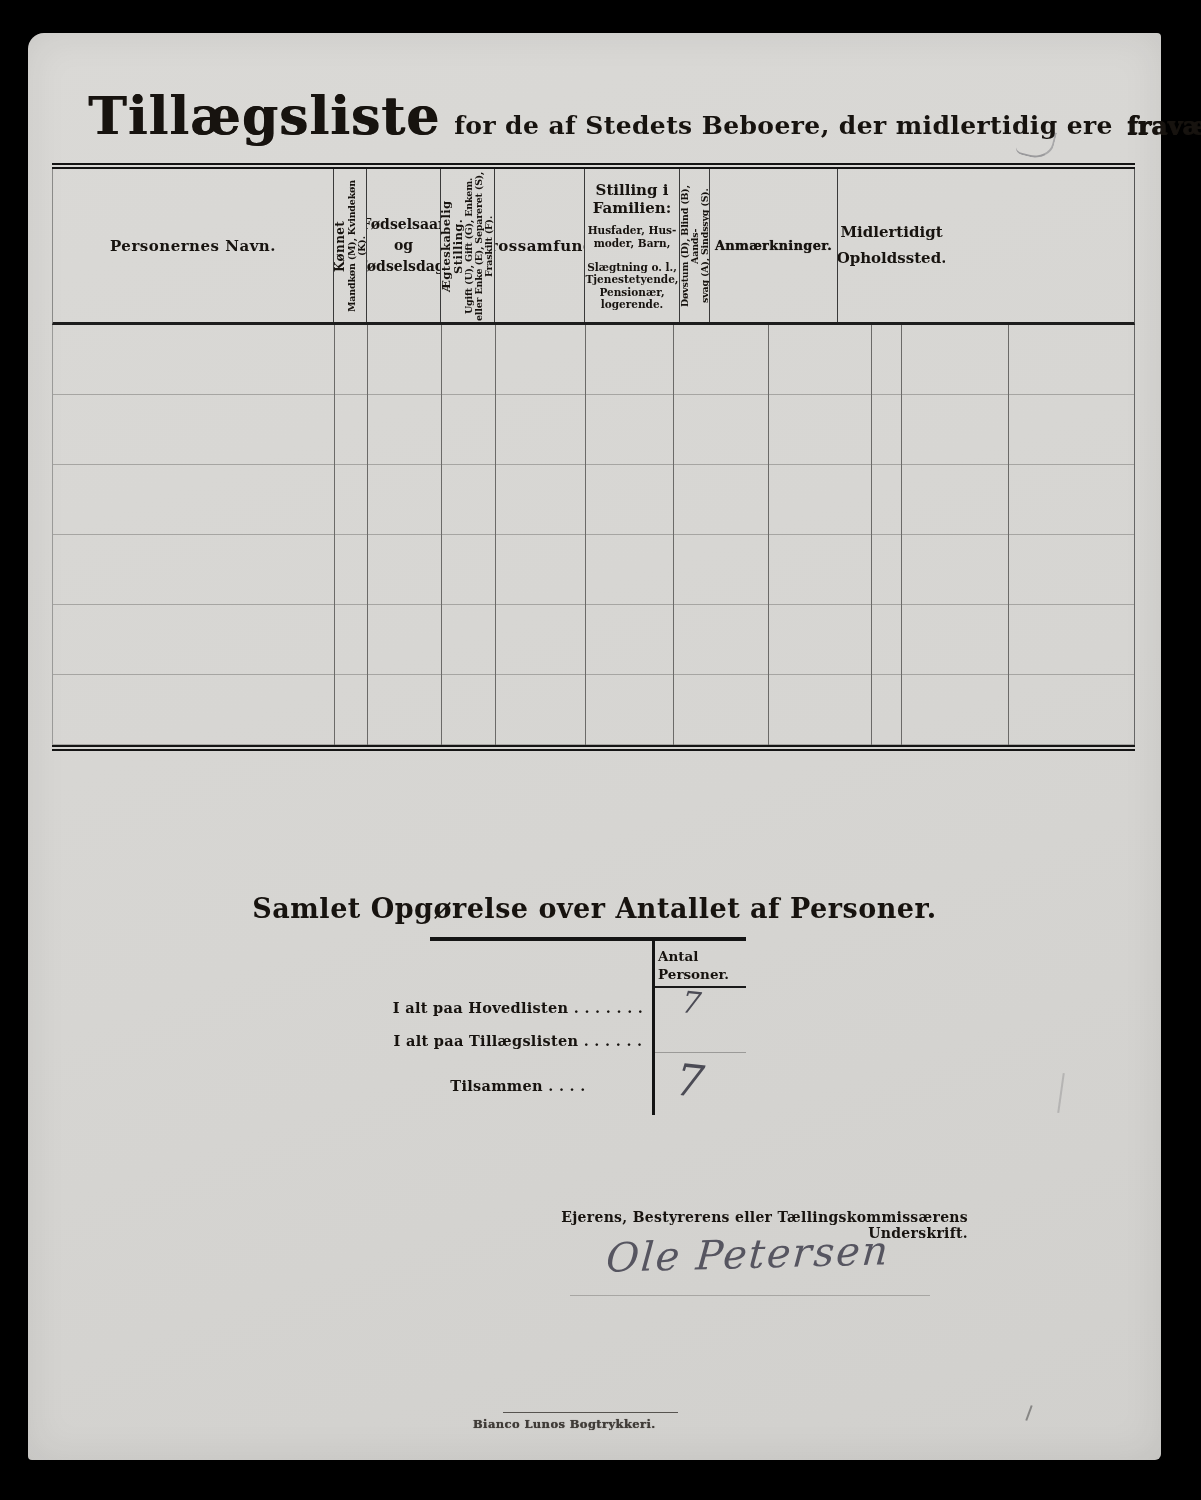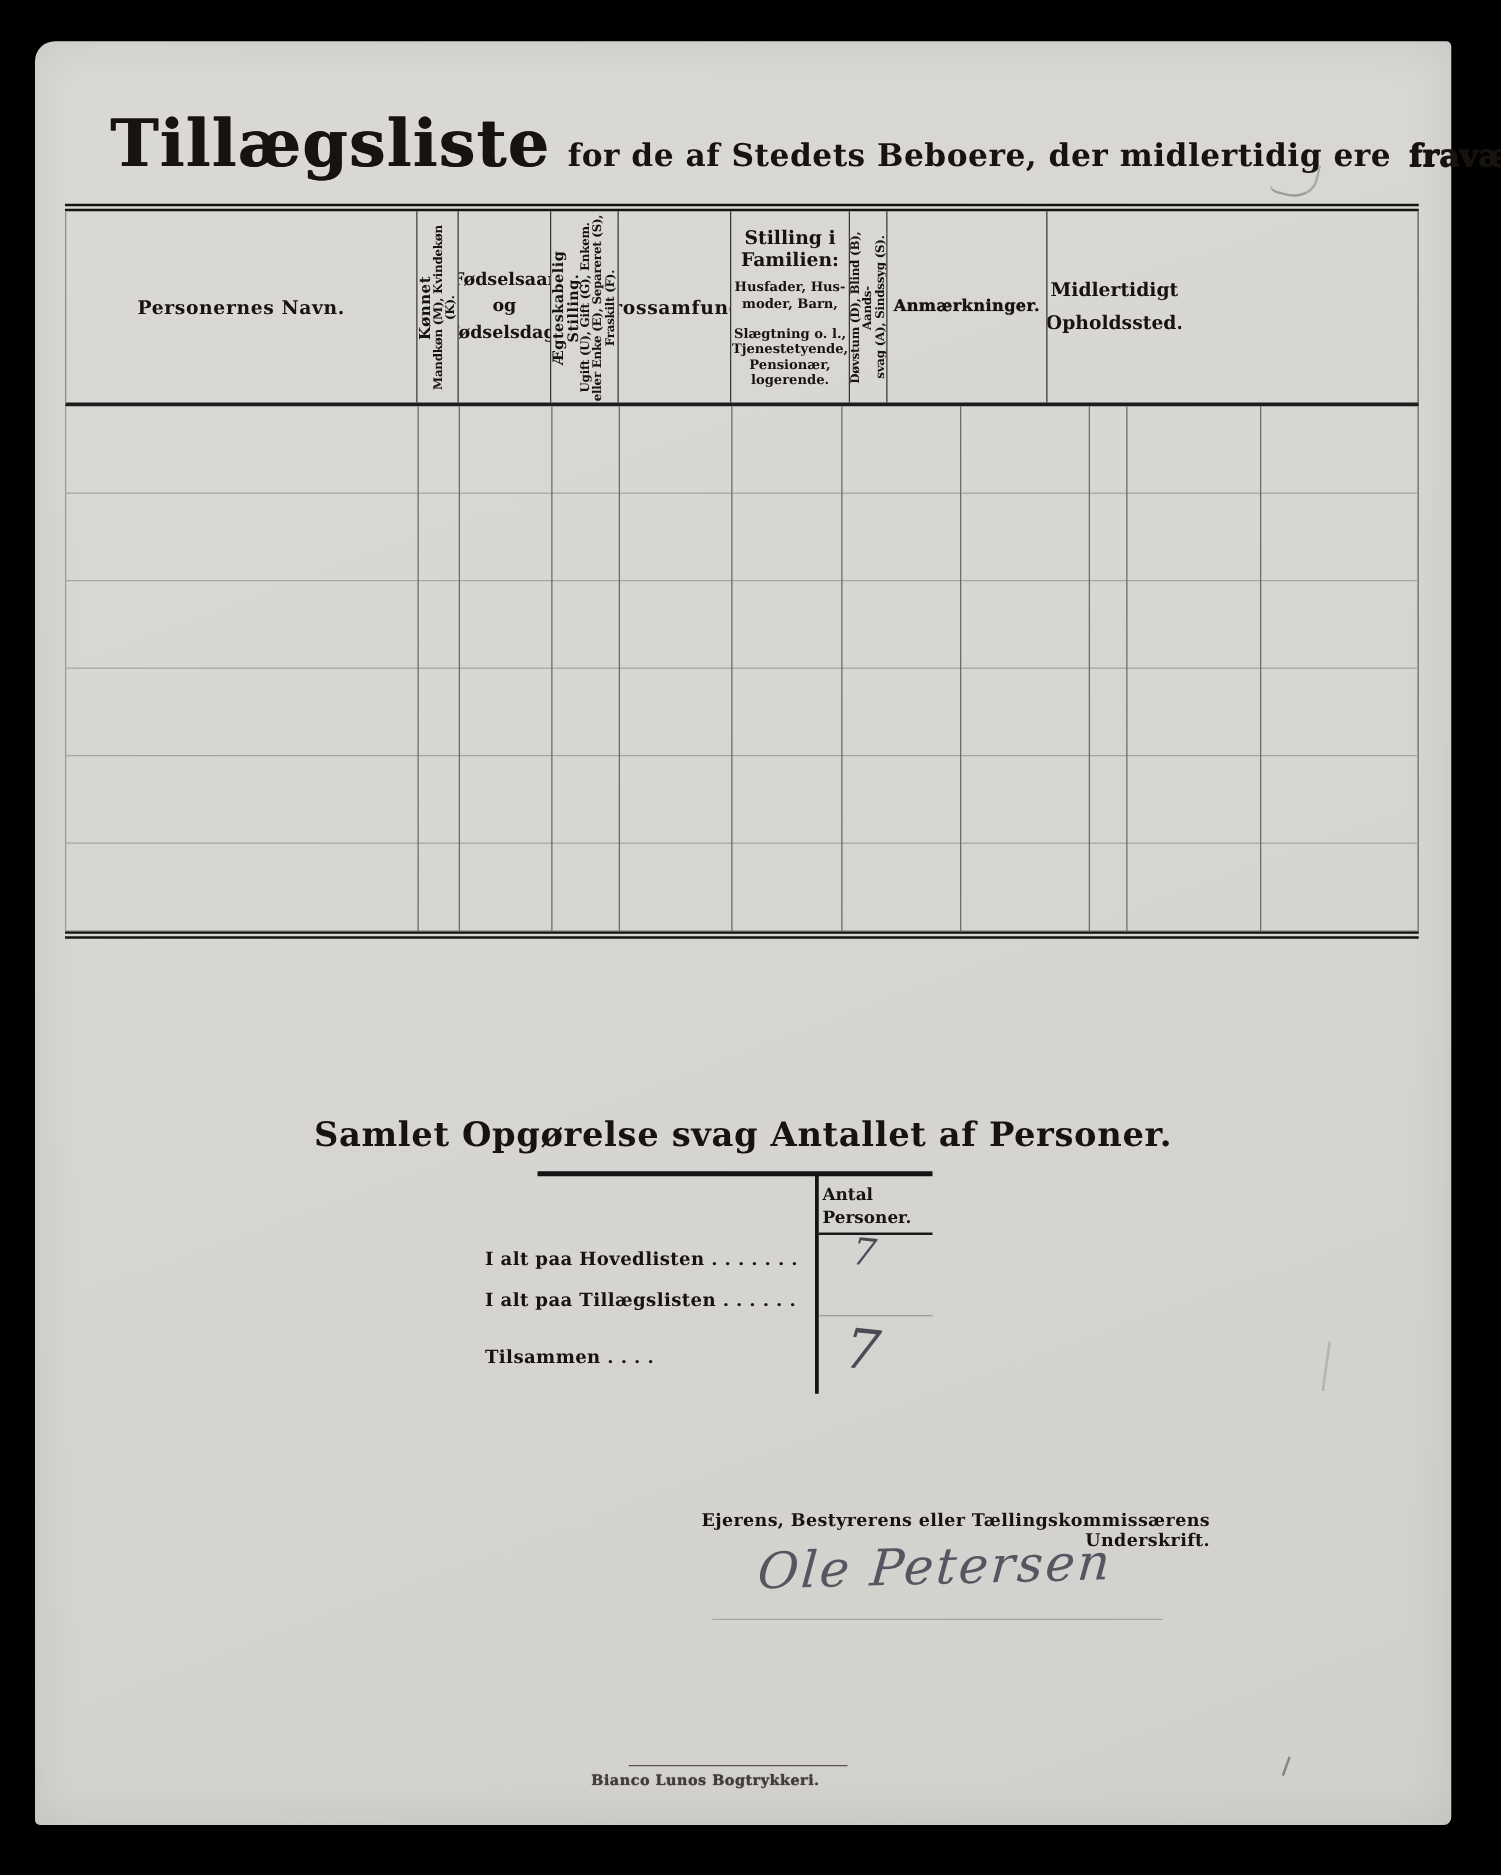--- a/index.html
+++ b/index.html
@@ -43,21 +43,21 @@
   .vline{position:absolute;top:0;bottom:0;width:1px;background:#6b6a68;}
   
   .summary-heading{position:absolute;left:0;top:860px;width:1133px;text-align:center;
                    font-size:27px;font-weight:bold;letter-spacing:0.5px;}
   .minitable{position:absolute;left:402px;top:904px;width:316px;height:178px;}
   .mini-toprule{position:absolute;left:0;top:0;width:100%;height:4px;background:#141414;}
   .mini-vline{position:absolute;left:222px;top:2px;bottom:0;width:3px;background:#141414;}
   .mini-header{position:absolute;left:228px;top:10px;width:86px;text-align:left;}
   .mini-header span{display:block;font-size:13.5px;font-weight:bold;line-height:1.35;}
   .mini-subrule{position:absolute;left:225px;top:49px;width:91px;height:2px;background:#1a1a1a;}
-  .mini-label{position:absolute;right:98px;width:260px;text-align:left;
+  .mini-label{position:absolute;right:98px;width:260px;text-align:center;
               font-size:14.5px;font-weight:bold;white-space:nowrap;letter-spacing:0.3px;}
   .lab0{top:62px;} .lab1{top:95px;} .lab2{top:140px;}
   .mini-lightline{position:absolute;left:225px;top:115px;width:91px;height:1px;background:#9b9a98;}
   .hw{font-style:italic;color:#4b4b55;transform:rotate(6deg);display:inline-block;}
   .mini-value0{position:absolute;left:252px;top:48px;font-size:30px;}
   .mini-value2{position:absolute;left:246px;top:118px;font-size:44px;}
   
   .sig-caption{position:absolute;left:500px;top:1176px;width:440px;text-align:right;
                font-size:14px;font-weight:bold;letter-spacing:0.3px;}
   .sig-script{position:absolute;left:480px;top:1198px;width:480px;text-align:center;
@@ -159,21 +159,21 @@
       <div class="vline" style="left:620px"></div>
       <div class="vline" style="left:715px"></div>
       <div class="vline" style="left:818px"></div>
       <div class="vline" style="left:848px"></div>
       <div class="vline" style="left:955px"></div>
     </div>
 
     <div class="rule-double"></div>
   </div>
 
-  <div class="summary-heading">Samlet Opgørelse svag Antallet af Personer.</div>
+  <div class="summary-heading">Samlet Opgørelse over Antallet af Personer.</div>
 
   <div class="minitable">
     <div class="mini-toprule"></div>
     <div class="mini-vline"></div>
     <div class="mini-header">
       <span>Antal</span>
       <span>Personer.</span>
     </div>
     <div class="mini-subrule"></div>
     <div class="mini-label lab0">I alt paa Hovedlisten . . . . . . .</div>

